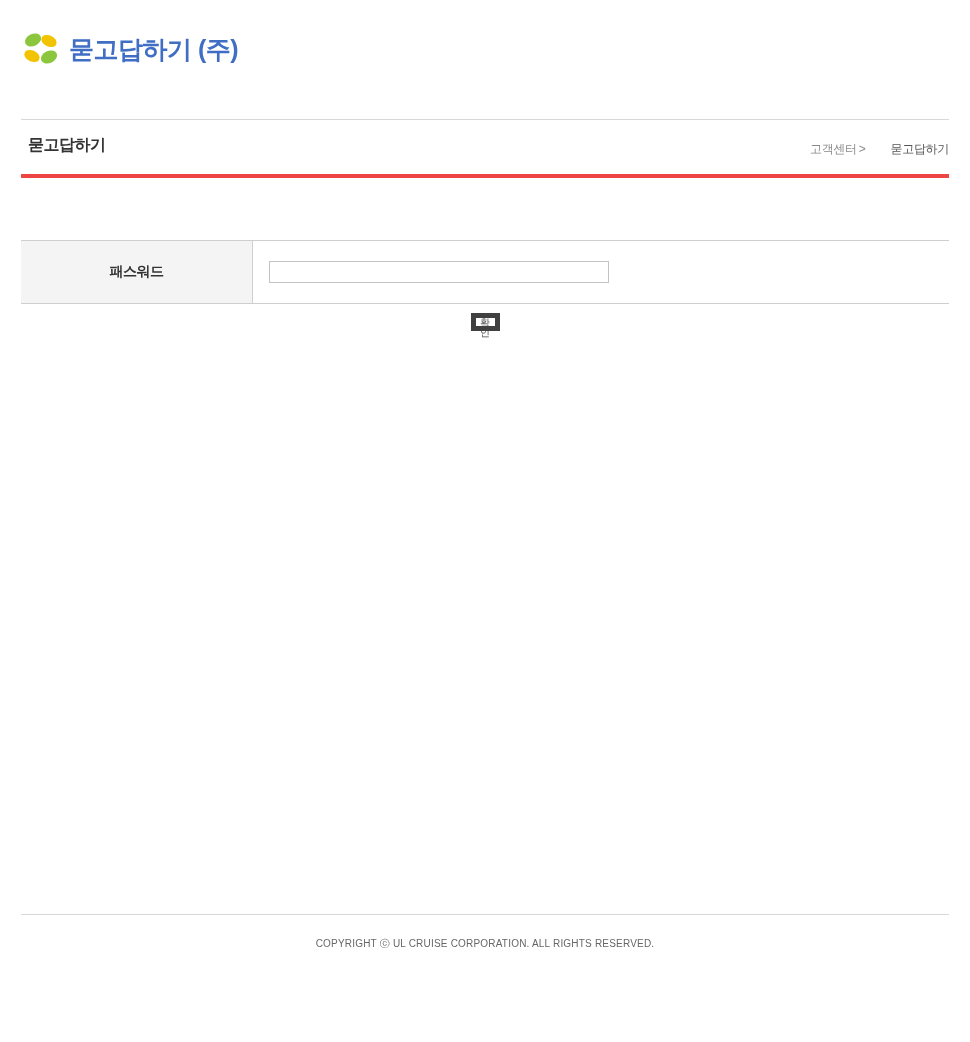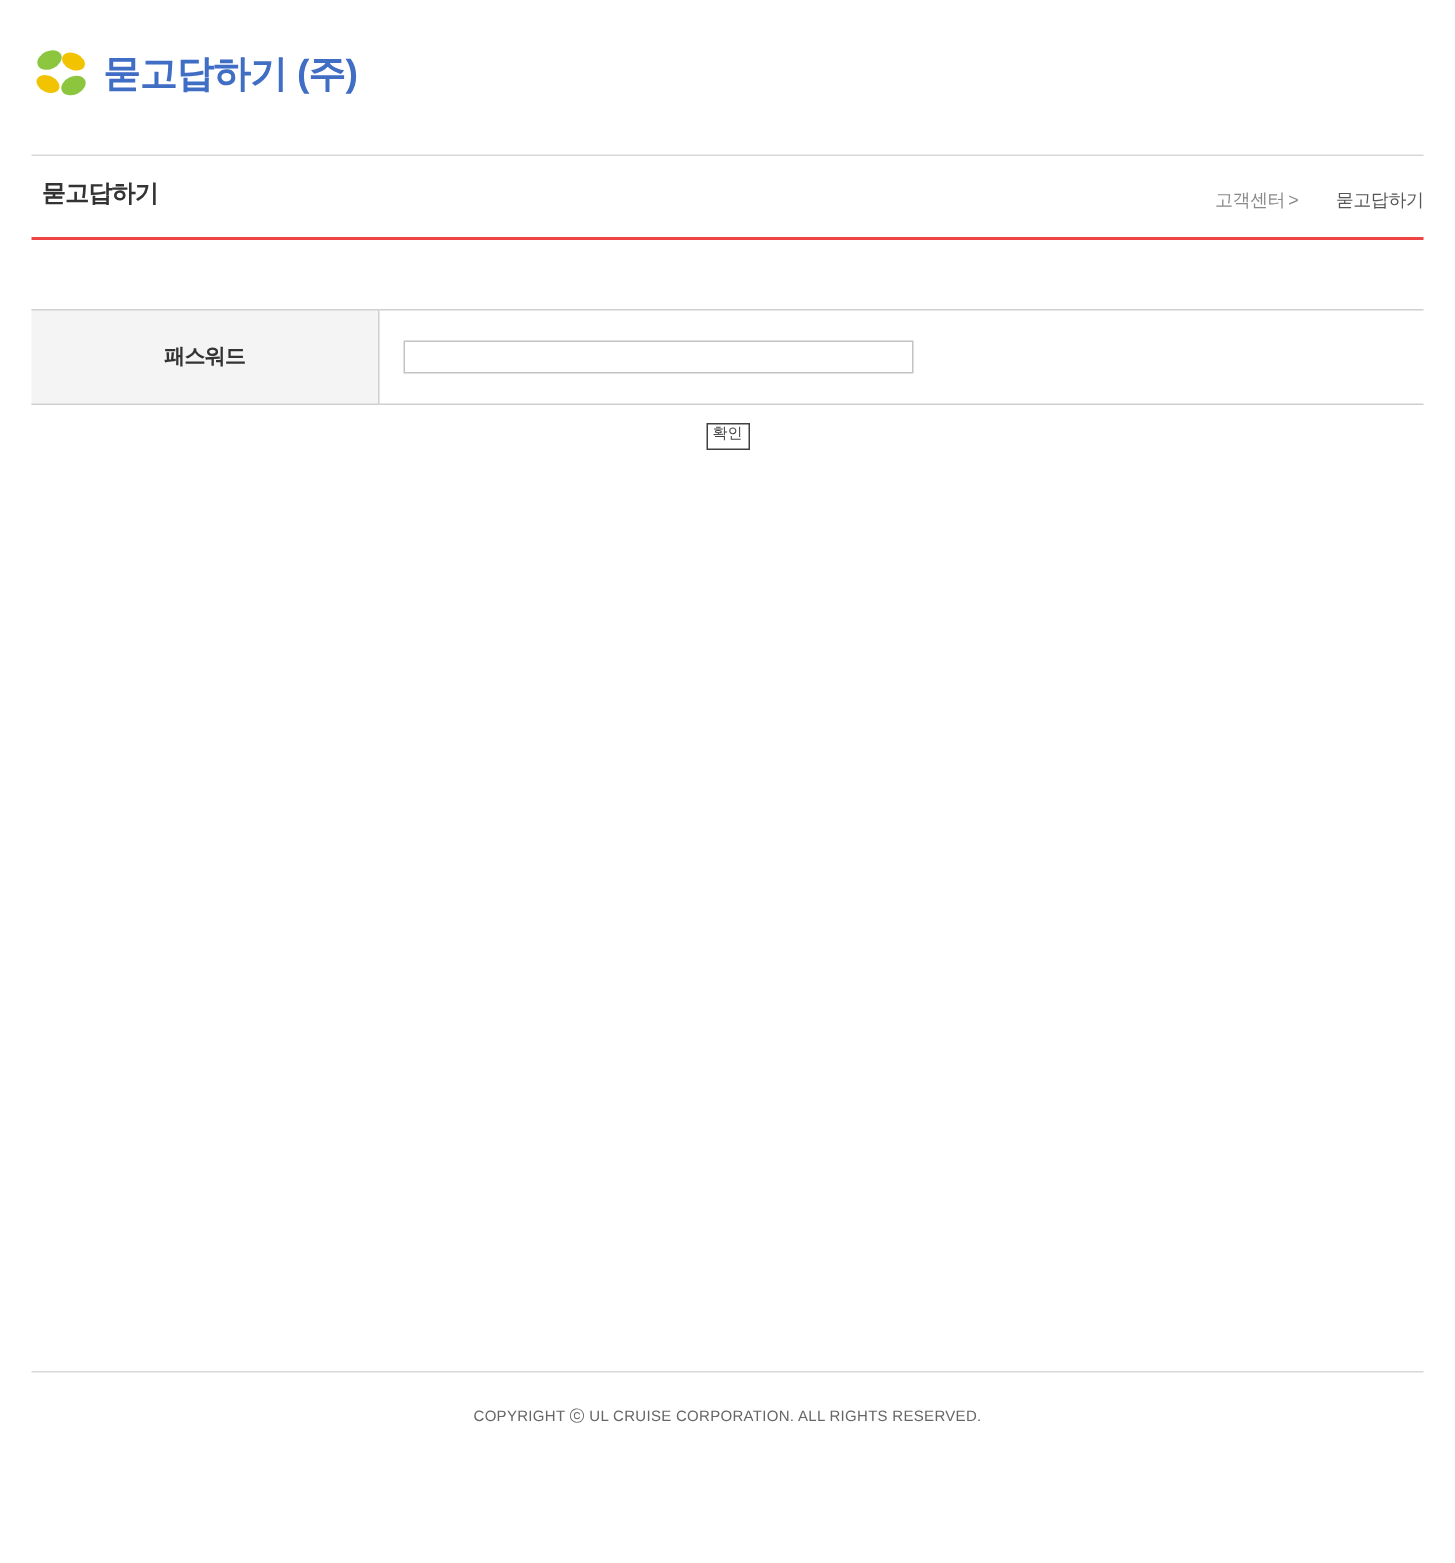--- a/index.html
+++ b/index.html
@@ -40,23 +40,23 @@
     color: #3f6ec4;
     letter-spacing: -0.5px;
     white-space: nowrap;
     line-height: 1;
   }
 
   
   .titlebar {
     position: relative;
     height: 54px;
-    margin: 0 21px;
+    margin: 16px 21px;
     border-top: 1px solid #d8d8d8;
-    border-bottom: 2px solid #ef4444;
+    border-bottom: 4px solid #ef4444;
     background: #ffffff;
   }
   .page-title {
     position: absolute;
     left: 7px;
     top: 15px;
     font-size: 16px;
     font-weight: bold;
     color: #333333;
     letter-spacing: -0.5px;
@@ -124,23 +124,23 @@
 
   .submit-row {
     width: 928px;
     text-align: center;
     padding-top: 9px;
   }
   .submit-btn {
     width: 29px;
     height: 18px;
     box-sizing: border-box;
-    border: 1px solid #404040;
-    background: #ffffff;
-    font-family: Liberation Mono, monospace;
+    border: 5px solid #404040;
+    background: #ffffff;
+    font-family: Liberation Serif, serif;
     font-size: 10px;
     color: #444444;
     line-height: 1;
     padding: 0;
     cursor: pointer;
   }
 
   
   .footer {
     position: absolute;

